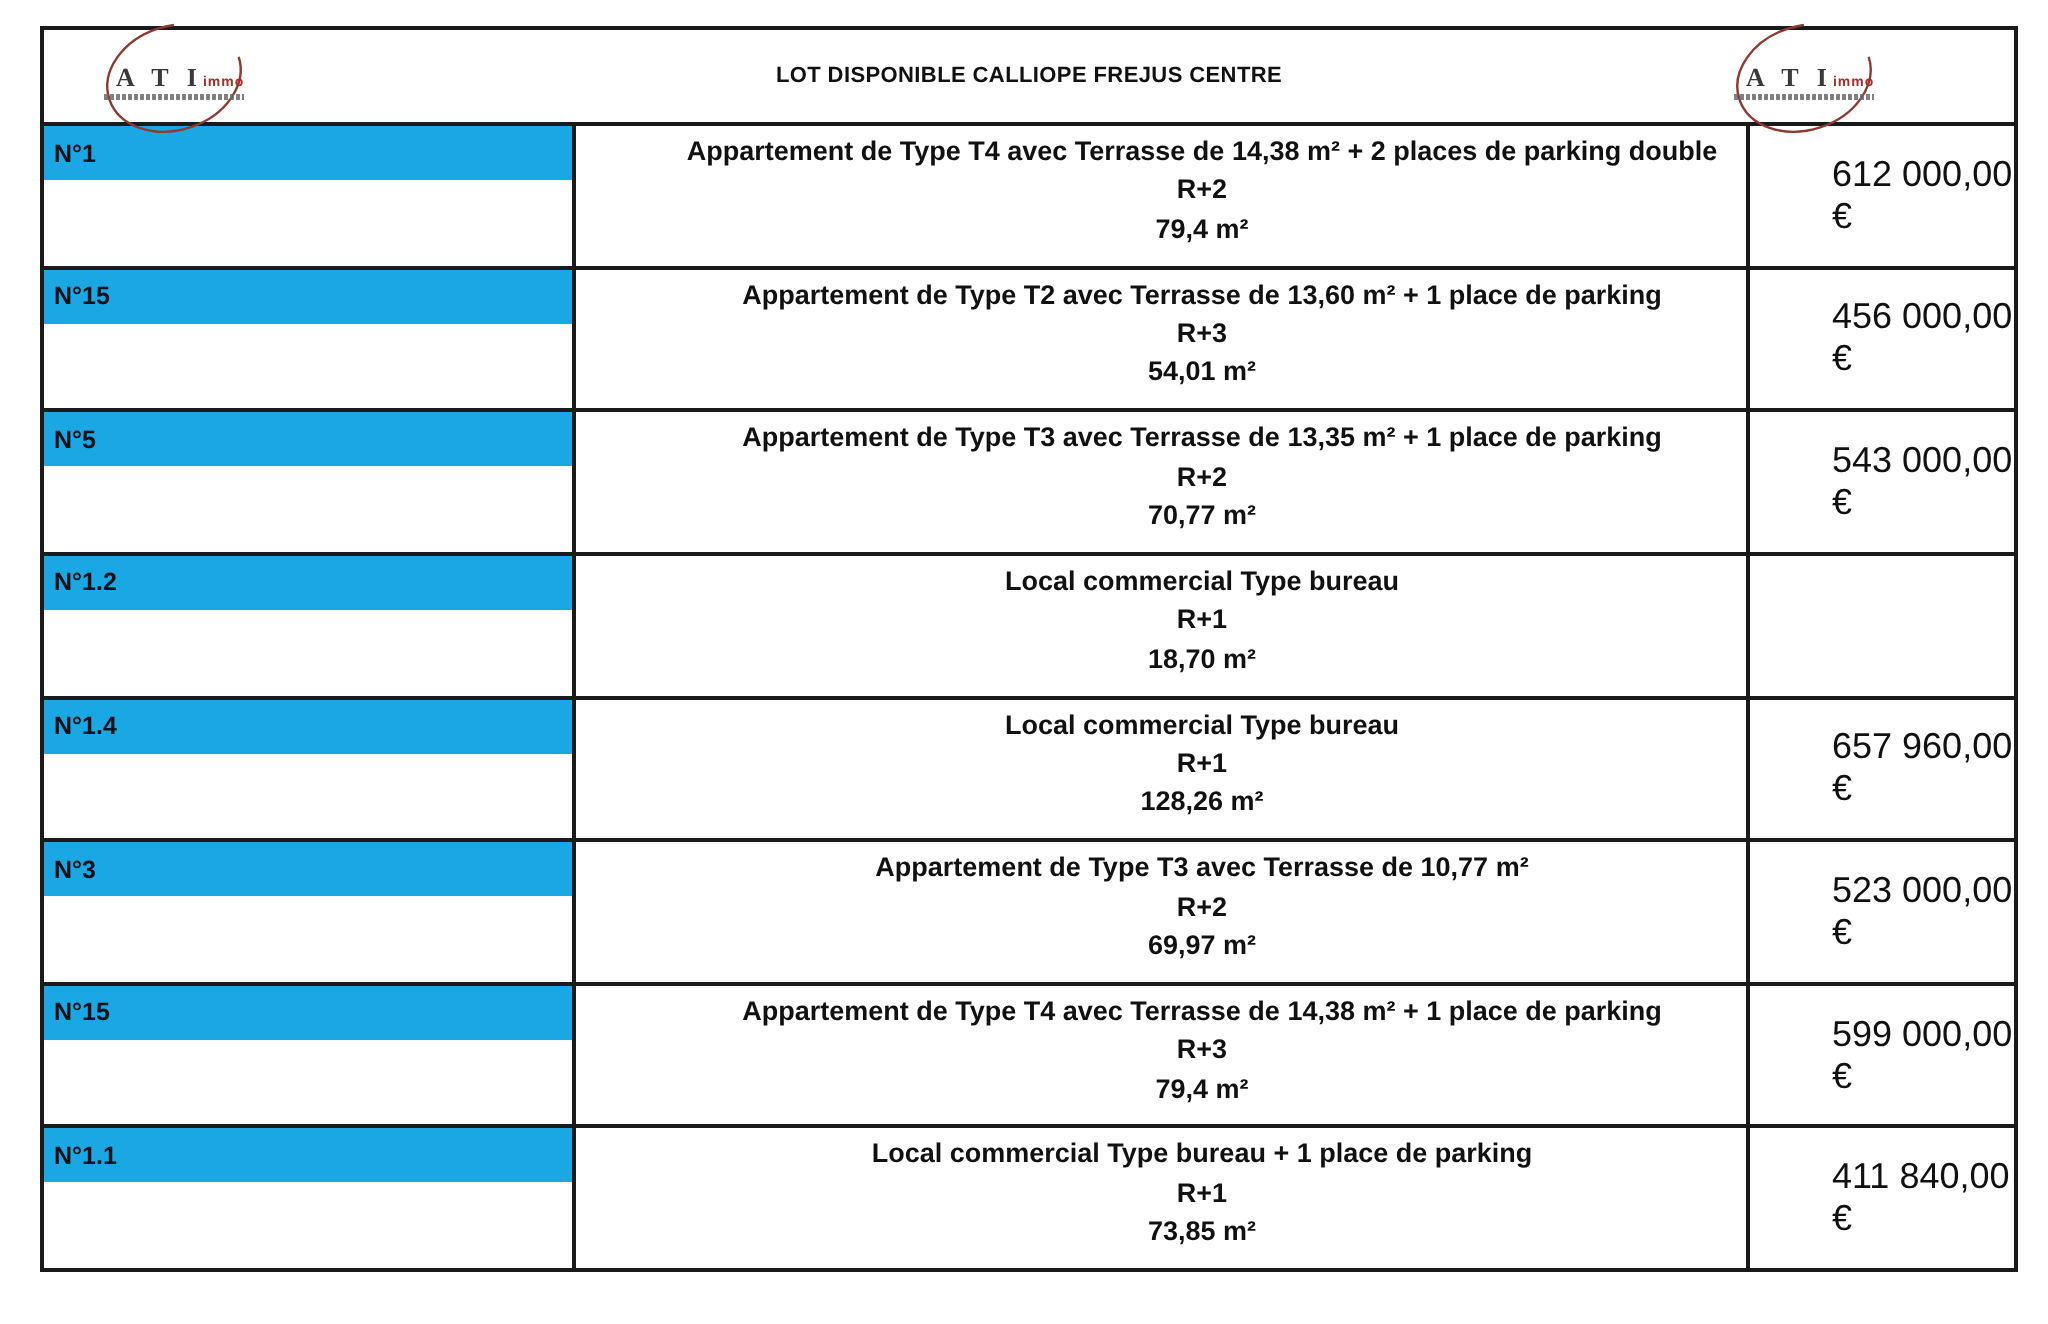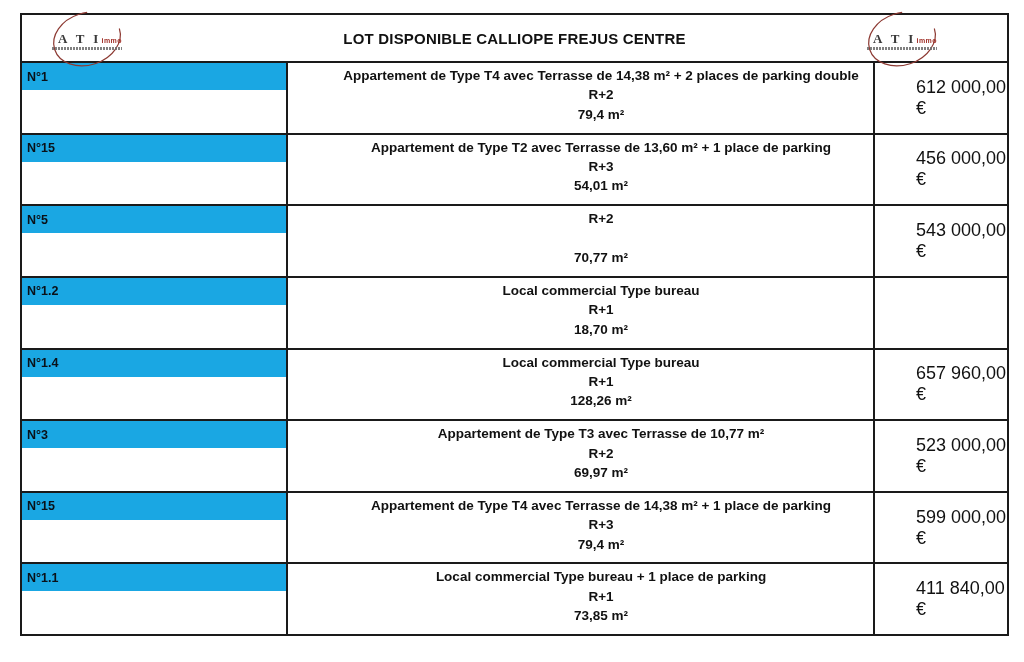--- a/index.html
+++ b/index.html
@@ -24,21 +24,21 @@
   
   .header-row{
     position:relative;
     height:48px;flex:0 0 48px;
     border-bottom:2px solid var(--border);
     display:flex;align-items:center;
   }
   .title{
     position:absolute;left:50%;top:50%;
     transform:translate(-50%,-50%);
-    font-size:15px;font-weight:bold;color:#111;
+    font-size:11px;font-weight:bold;color:#111;
     letter-spacing:.2px;white-space:nowrap;
   }
   .logo{
     position:absolute;top:4px;
     width:90px;height:42px;
   }
   .logo-left{left:22px;}
   .logo-right{right:58px;}
   .logo-arc{position:absolute;left:6px;top:-8px;width:74px;height:56px;overflow:visible;}
   .logo-text{
@@ -144,20 +144,21 @@
     </div>
     <div class="cell price-cell">
       <span>456 000,00 €</span>
     </div>
   </div>
         <div class="row">
     <div class="cell lot-cell">
       <div class="lot-badge">N°5</div>
     </div>
     <div class="cell desc-cell">
+      <div class="desc-line">Appartement de Type T3 avec Terrasse de 13,35 m² + 1 place de parking</div>
       <div class="desc-line">R+2</div>
       <div class="desc-line">70,77 m²</div>
     </div>
     <div class="cell price-cell">
       <span>543 000,00 €</span>
     </div>
   </div>
         <div class="row">
     <div class="cell lot-cell">
       <div class="lot-badge">N°1.2</div>

